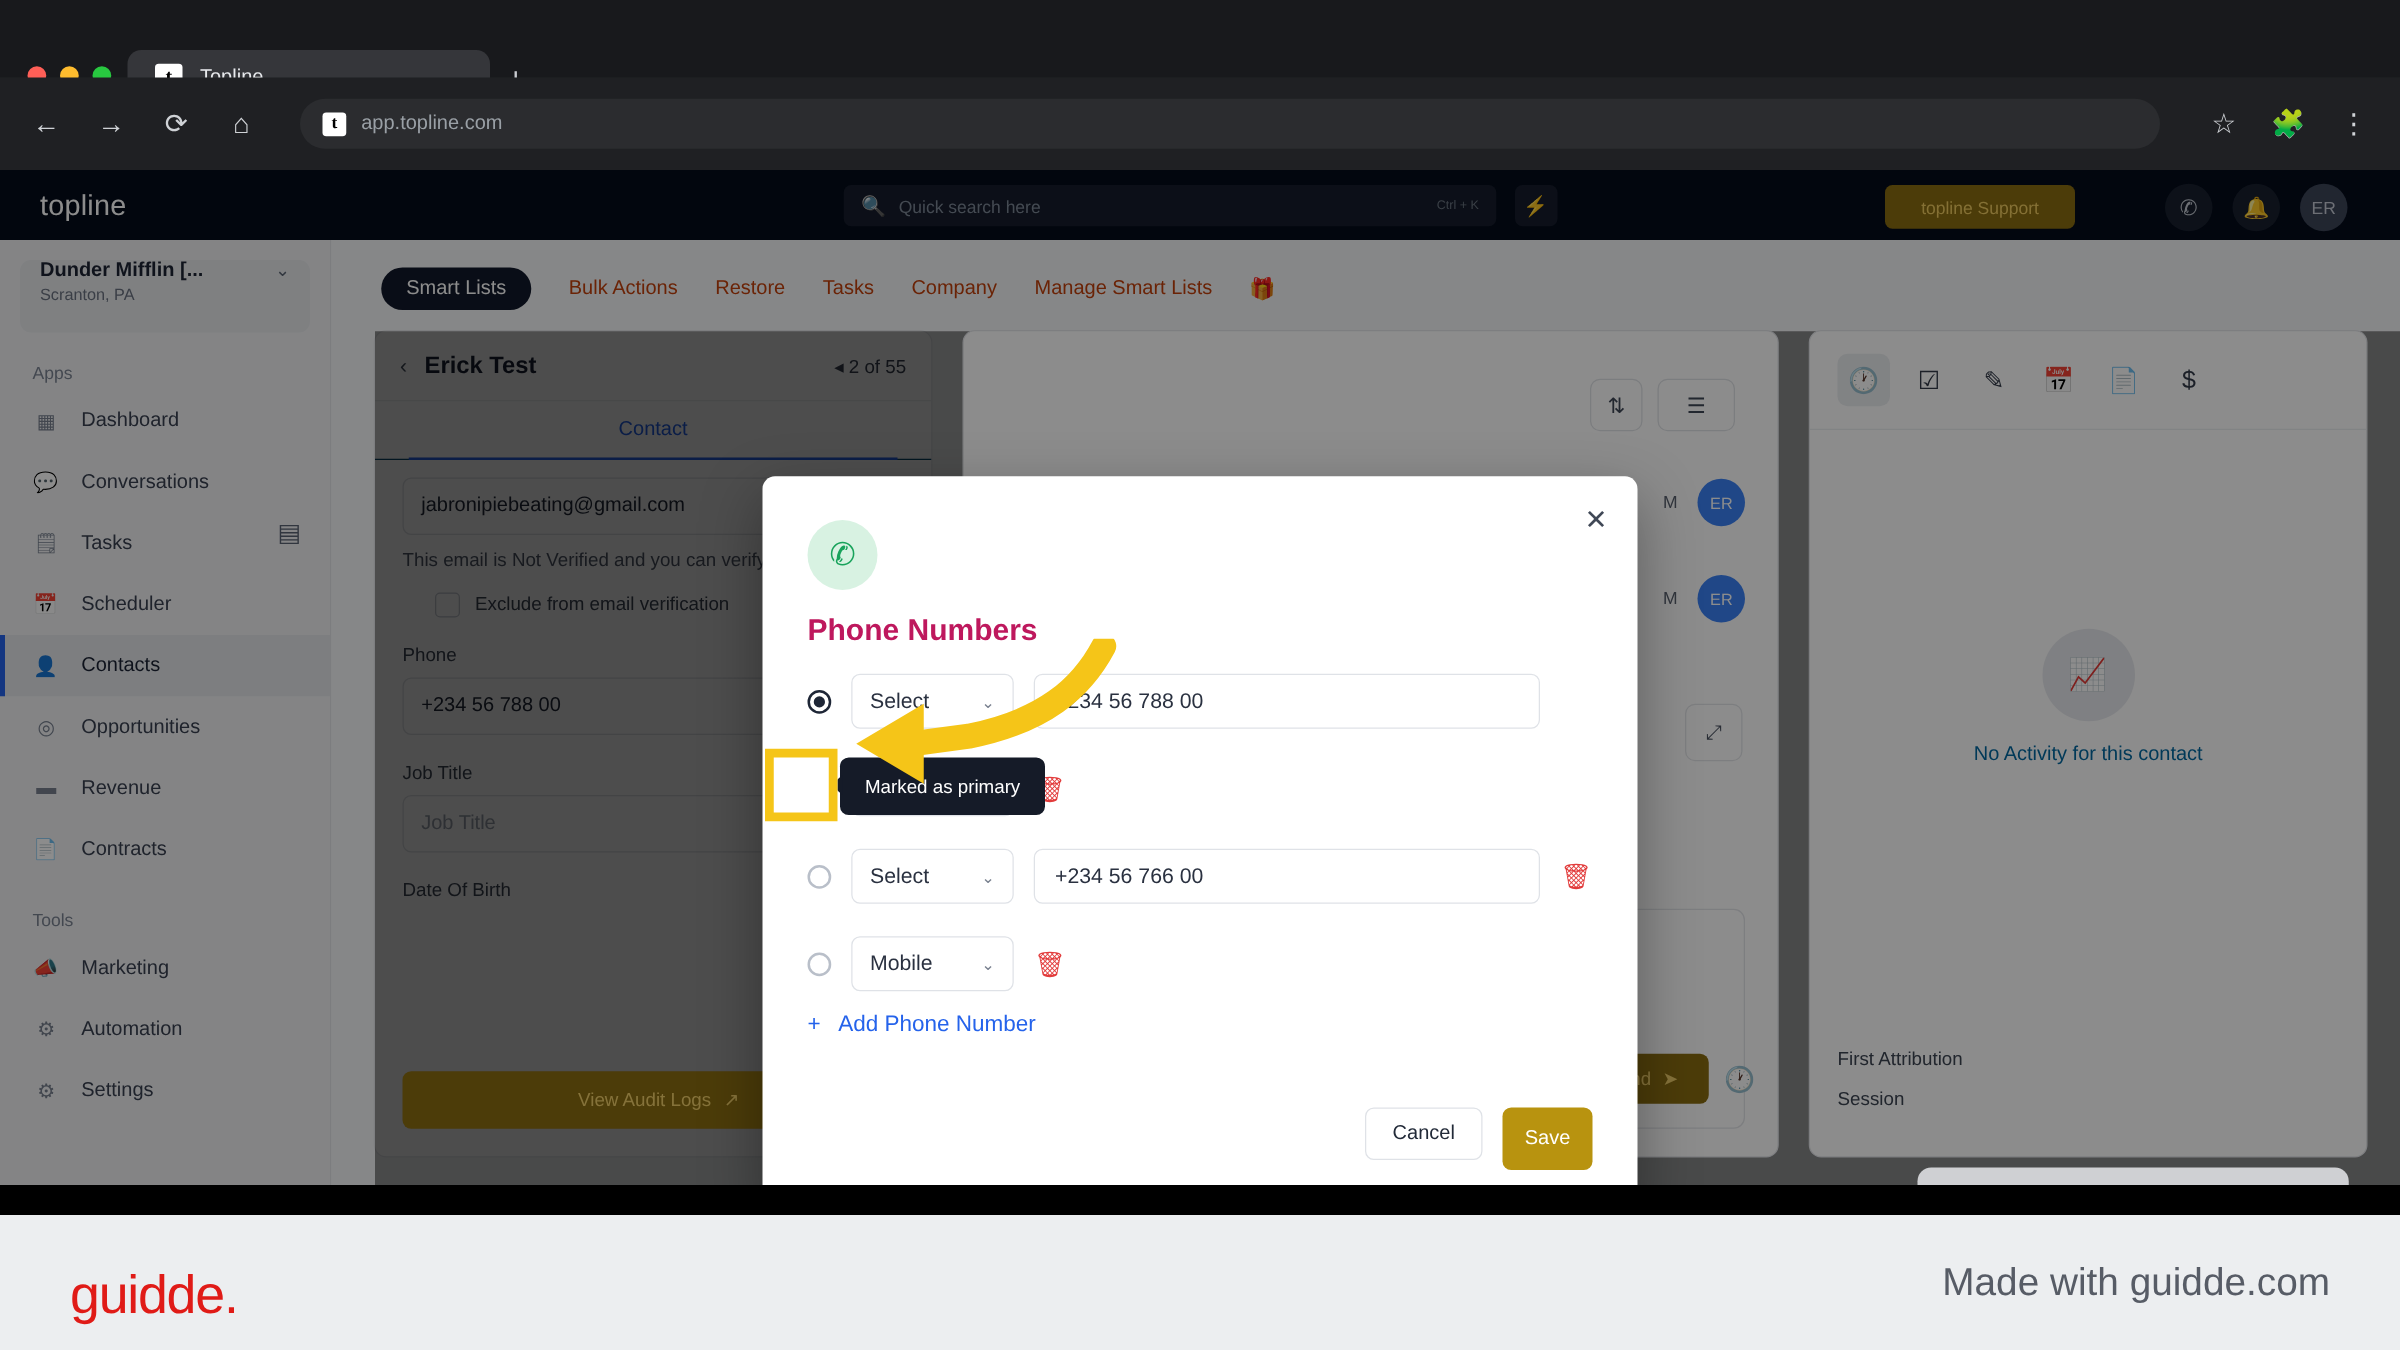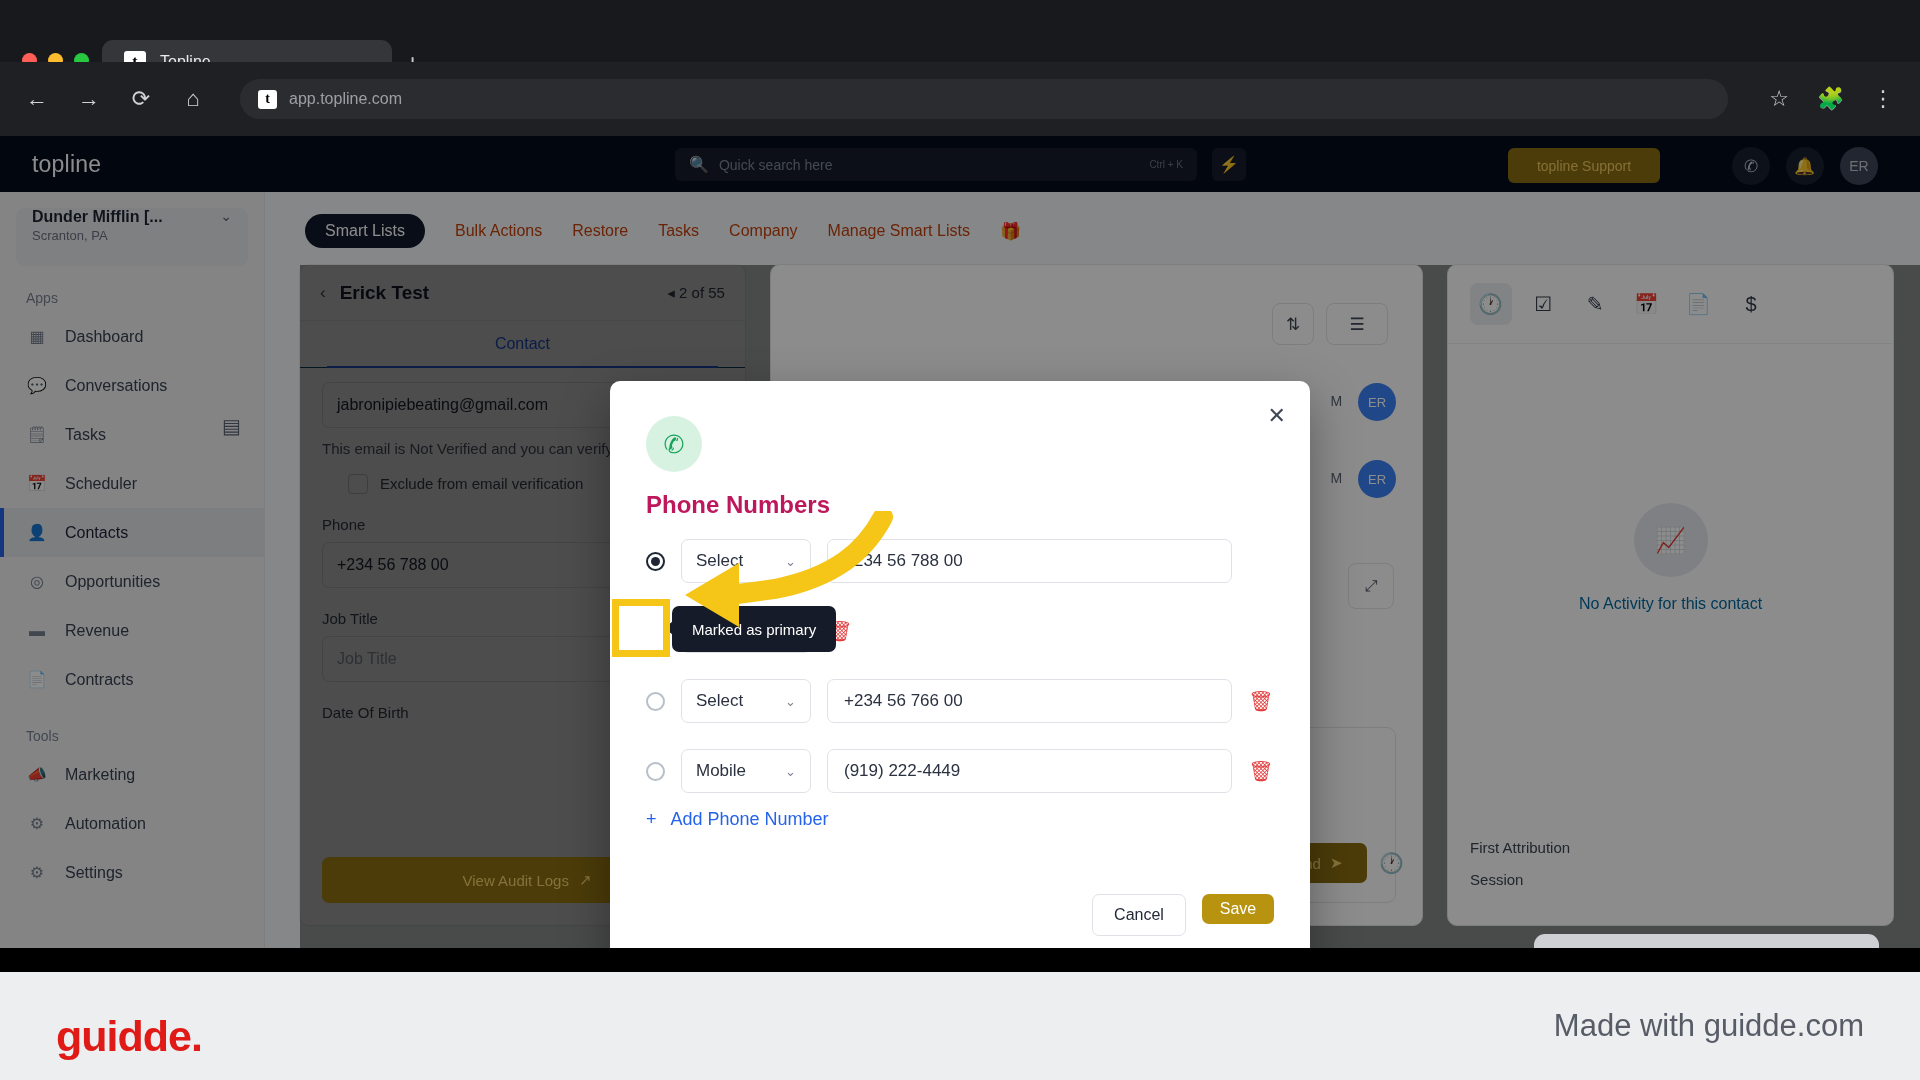--- a/index.html
+++ b/index.html
@@ -152,40 +152,40 @@
   .sel-box .cv { margin-left:auto; color:#7b8391; font-size:13px;}
   .num-box { flex:1; height:44px; border:1px solid #dfe2e7; border-radius:7px; display:flex;
              align-items:center; padding:0 16px; font-size:17px; color:#2a3140; }
   .trash { width:26px; color:#e23b3b; font-size:20px; text-align:center; flex:none;}
   .trash.hidden { visibility:hidden; }
   .addlink { position:absolute; left:36px; top:428px; font-size:18px; color:#2563eb; display:flex;
              align-items:center; gap:14px;}
   .m-foot { position:absolute; right:36px; bottom:30px; display:flex; gap:16px; }
   .btn-cancel { width:94px; height:42px; border:1px solid #dfe2e7; border-radius:7px; color:#222a38;
                 display:flex; align-items:center; justify-content:center; font-size:16px;}
-  .btn-save { width:72px; height:30px; background:#b8930f; border-radius:7px; color:#fff;
+  .btn-save { width:72px; height:50px; background:#b8930f; border-radius:7px; color:#fff;
               display:flex; align-items:center; justify-content:center; font-size:16px;}
 
   
   .hl-box { position:absolute; left:612px; top:463px; width:58px; height:58px; background:#fff;
             border:7px solid #f5c518; z-index:40; }
   .tooltip { position:absolute; left:672px; top:470px; height:46px; background:#151b28; border-radius:7px;
              color:#fff; font-size:15px; display:flex; align-items:center; padding:0 20px; z-index:38;}
   .tt-arrow { position:absolute; left:665px; top:484px; width:0;height:0; border-top:8px solid transparent;
               border-bottom:8px solid transparent; border-right:9px solid #151b28; z-index:39;}
   .bigarrow { position:absolute; left:655px; top:375px; z-index:45; pointer-events:none;}
 
   
   .onboard { position:absolute; left:1534px; top:798px; width:345px; height:98px; background:#cfd0d3;
              border-radius:11px 11px 0 0; padding:16px 22px; z-index:30;}
 
   
   .gfooter { position:absolute; left:0; top:972px; width:1920px; height:108px; background:#eceef0;
              display:flex; align-items:center; justify-content:space-between; padding:0 56px;}
-  .glogo { color:#e01b17; font-size:43px; font-weight:bold; letter-spacing:-1px;margin-top:21px;}
+  .glogo { color:#e01b17; font-size:43px; font-weight:normal; letter-spacing:-1px;margin-top:21px;}
   .gmade { color:#575c66; font-size:31px;}
 </style>
 </head>
 <body>
 
 <div id="root">
 
   <div class="browser">
     <div class="tabstrip">
       <div class="traffic">
@@ -428,21 +428,20 @@
           <span class="num-box">+234 56 766 00</span>
           <span class="trash">🗑</span>
         </div>
 
         <div class="prow">
           <span class="radio"></span>
           <span class="sel-box">
             <span>Mobile</span>
             <span class="cv">⌄</span>
           </span>
-          <span class="num-box">(919) 222-4449</span>
           <span class="trash">🗑</span>
         </div>
 
       </div>
 
       <div class="addlink">
         <span>+</span>
         <span>Add Phone Number</span>
       </div>
 

